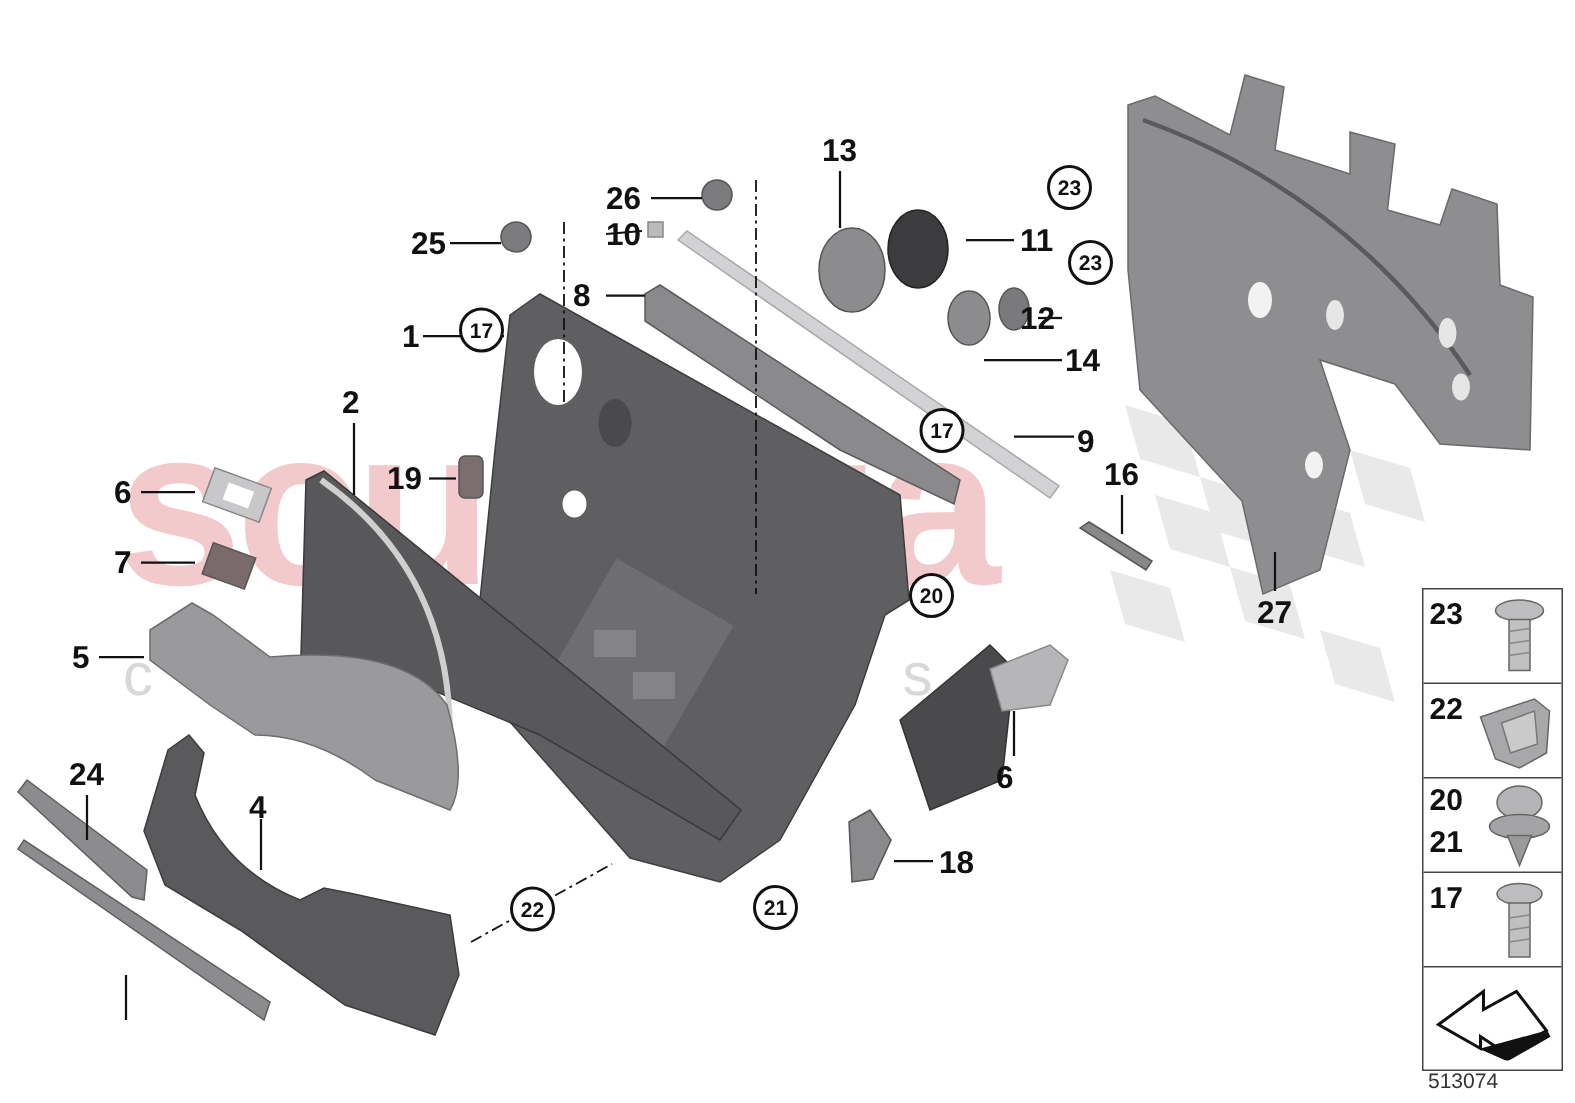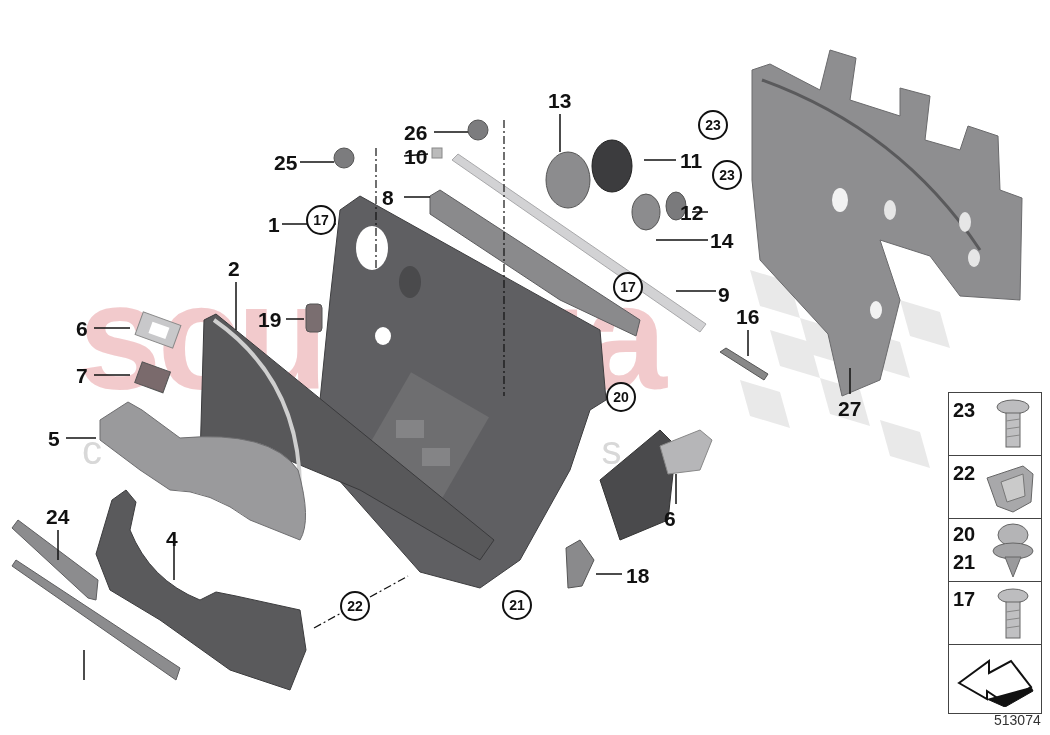--- a/index.html
+++ b/index.html
@@ -11,21 +11,21 @@
   .circ { position:absolute; width:26px; height:26px; border:2px solid #111; border-radius:50%;
           font-weight:bold; font-size:14px; color:#111; text-align:center; line-height:26px; background:#fff; }
   .wm-big { position:absolute; left:78px; top:262px; font-size:150px; font-weight:bold;
             color:#e8a0a4; opacity:0.55; letter-spacing:-4px; line-height:1; }
   .wm-small { position:absolute; left:82px; top:430px; font-size:40px; color:#d8d8d8;
               letter-spacing:48px; line-height:1; }
   .legend { position:absolute; left:948px; top:392px; width:92px; border:1px solid #444; background:#fff; }
   .legend .cell { position:relative; height:62px; border-bottom:1px solid #444; }
   .legend .cell:last-child { border-bottom:none; height:68px; }
   .legend .num { position:absolute; left:4px; font-weight:bold; font-size:20px; color:#111; }
-  .ref { position:absolute; left:994px; top:712px; font-size:14px; color:#333; }
+  .ref { position:absolute; left:952px; top:712px; font-size:14px; color:#333; }
 </style>
 </head>
 <body>
 
 <div id="stage">
 
   <div class="wm-big">scuderia</div>
   <div class="wm-small">car parts</div>
 
   <svg class="art" width="1050" height="735" viewBox="0 0 1050 735">

